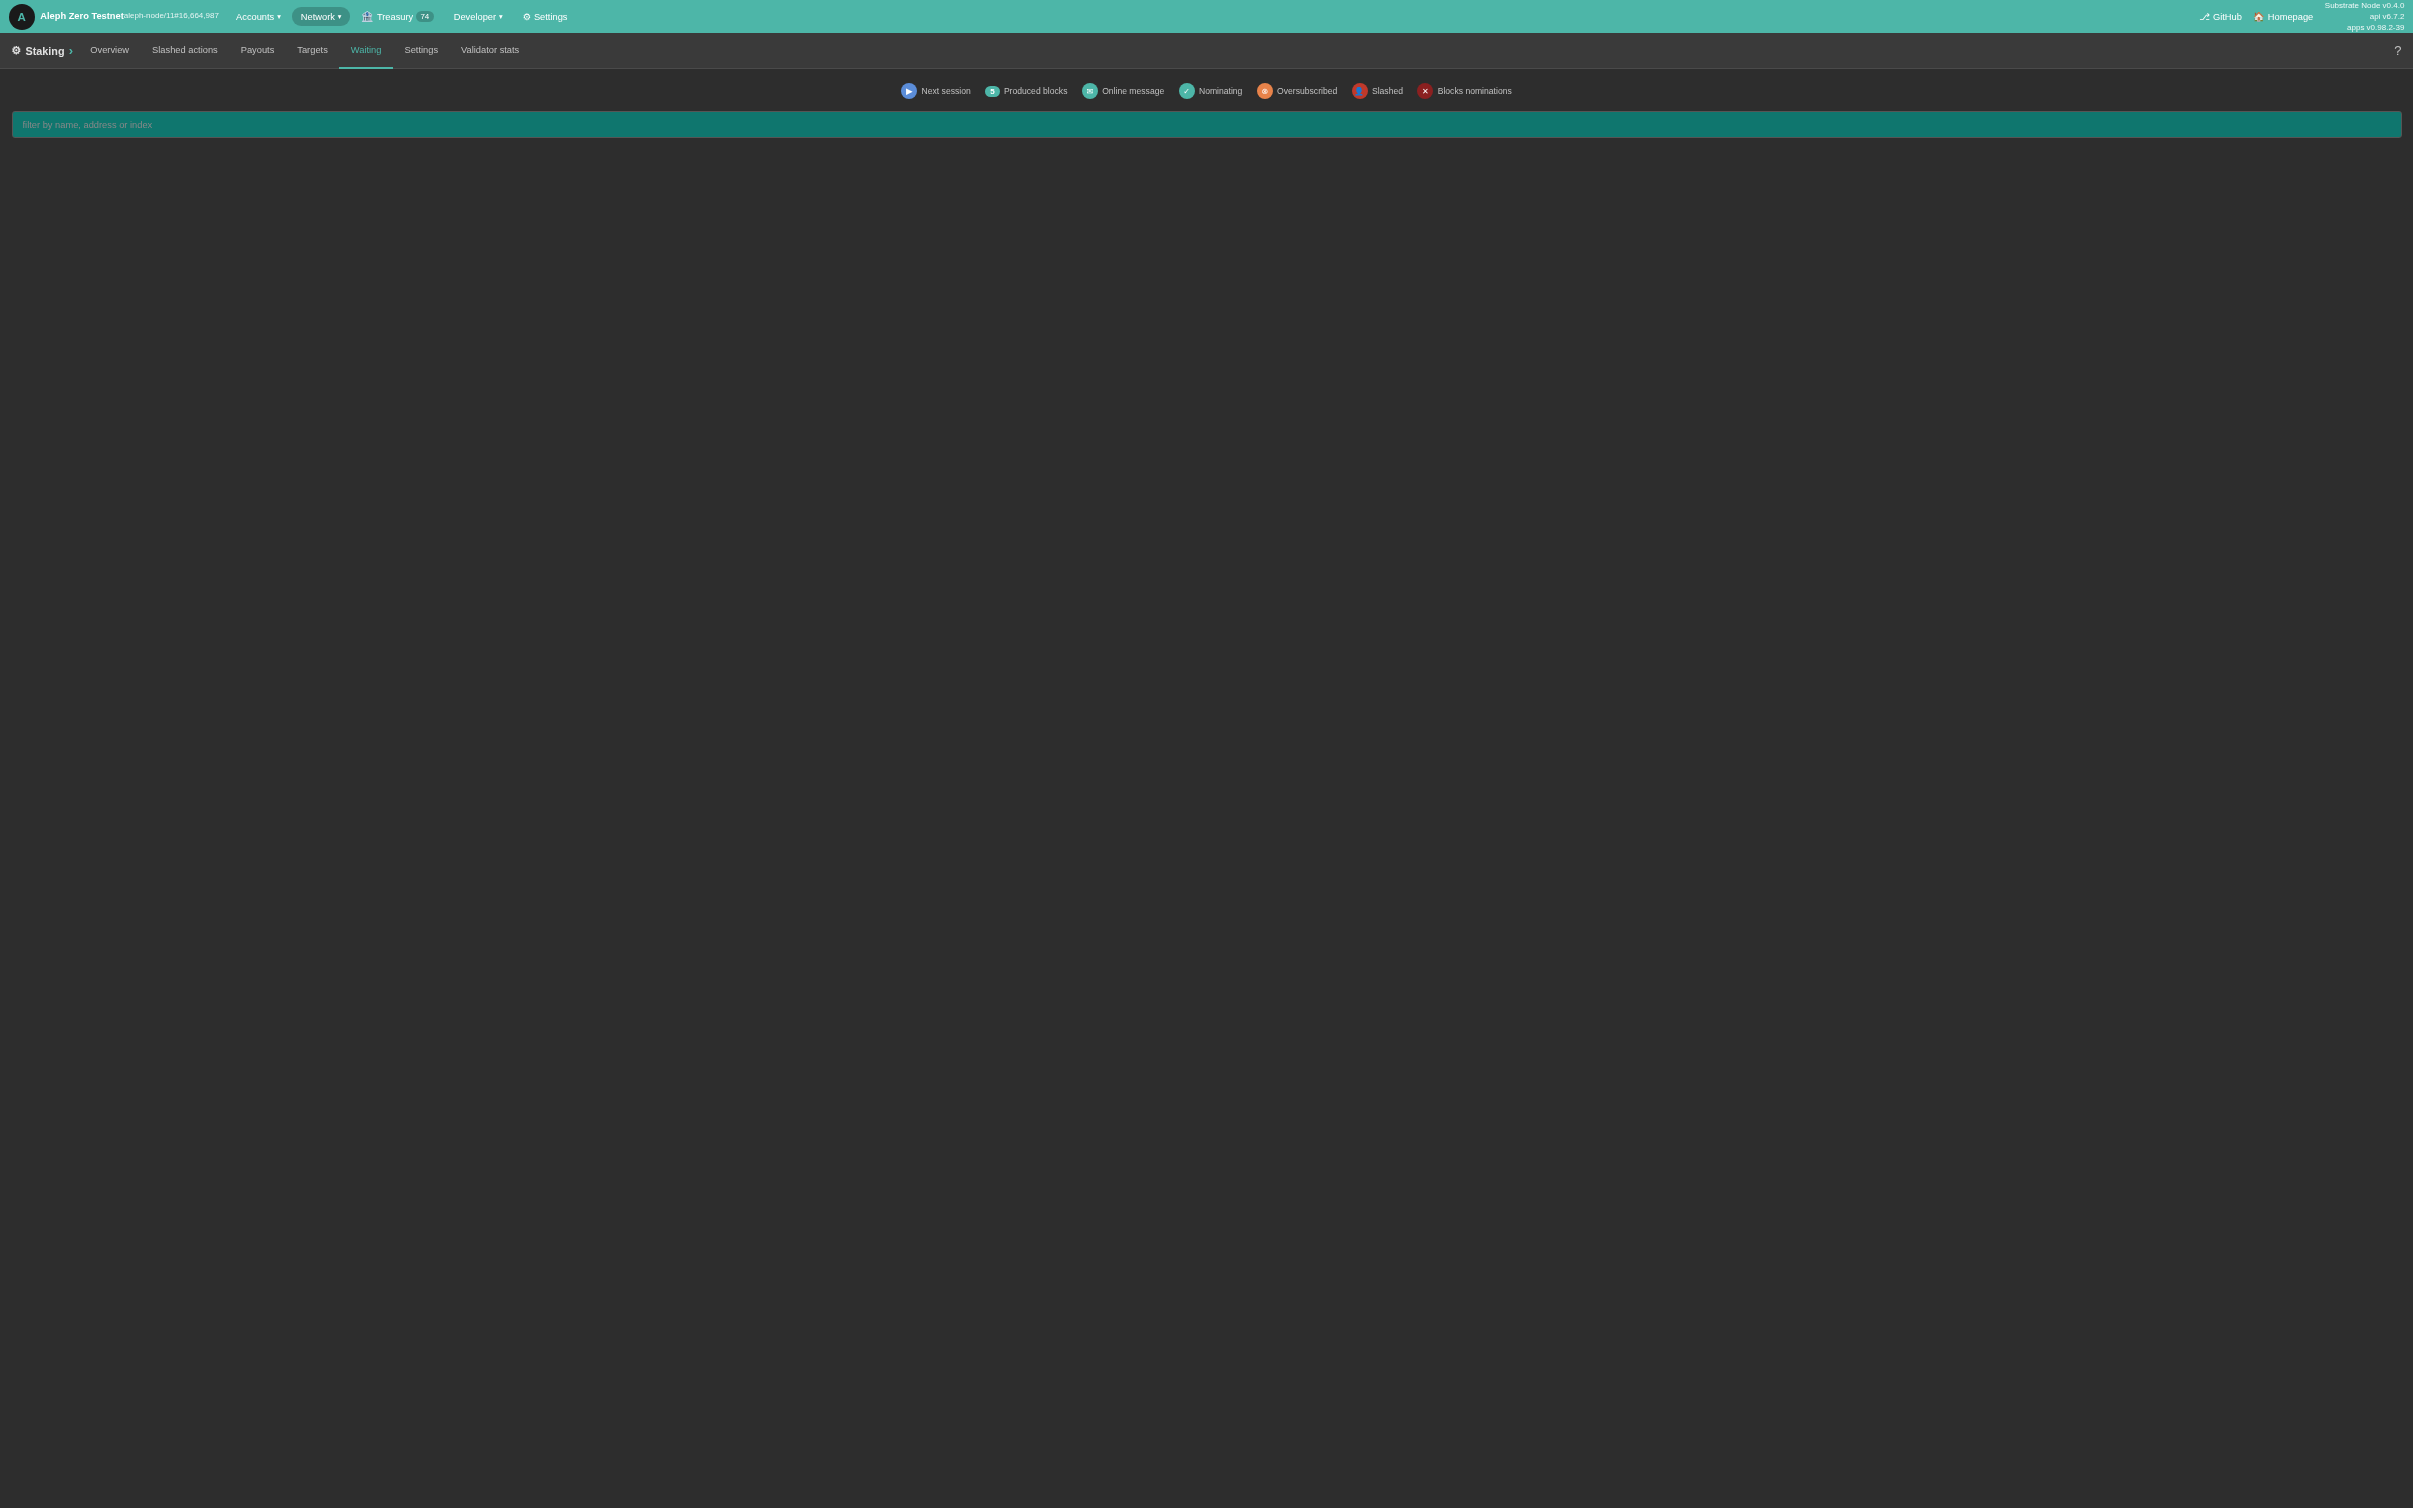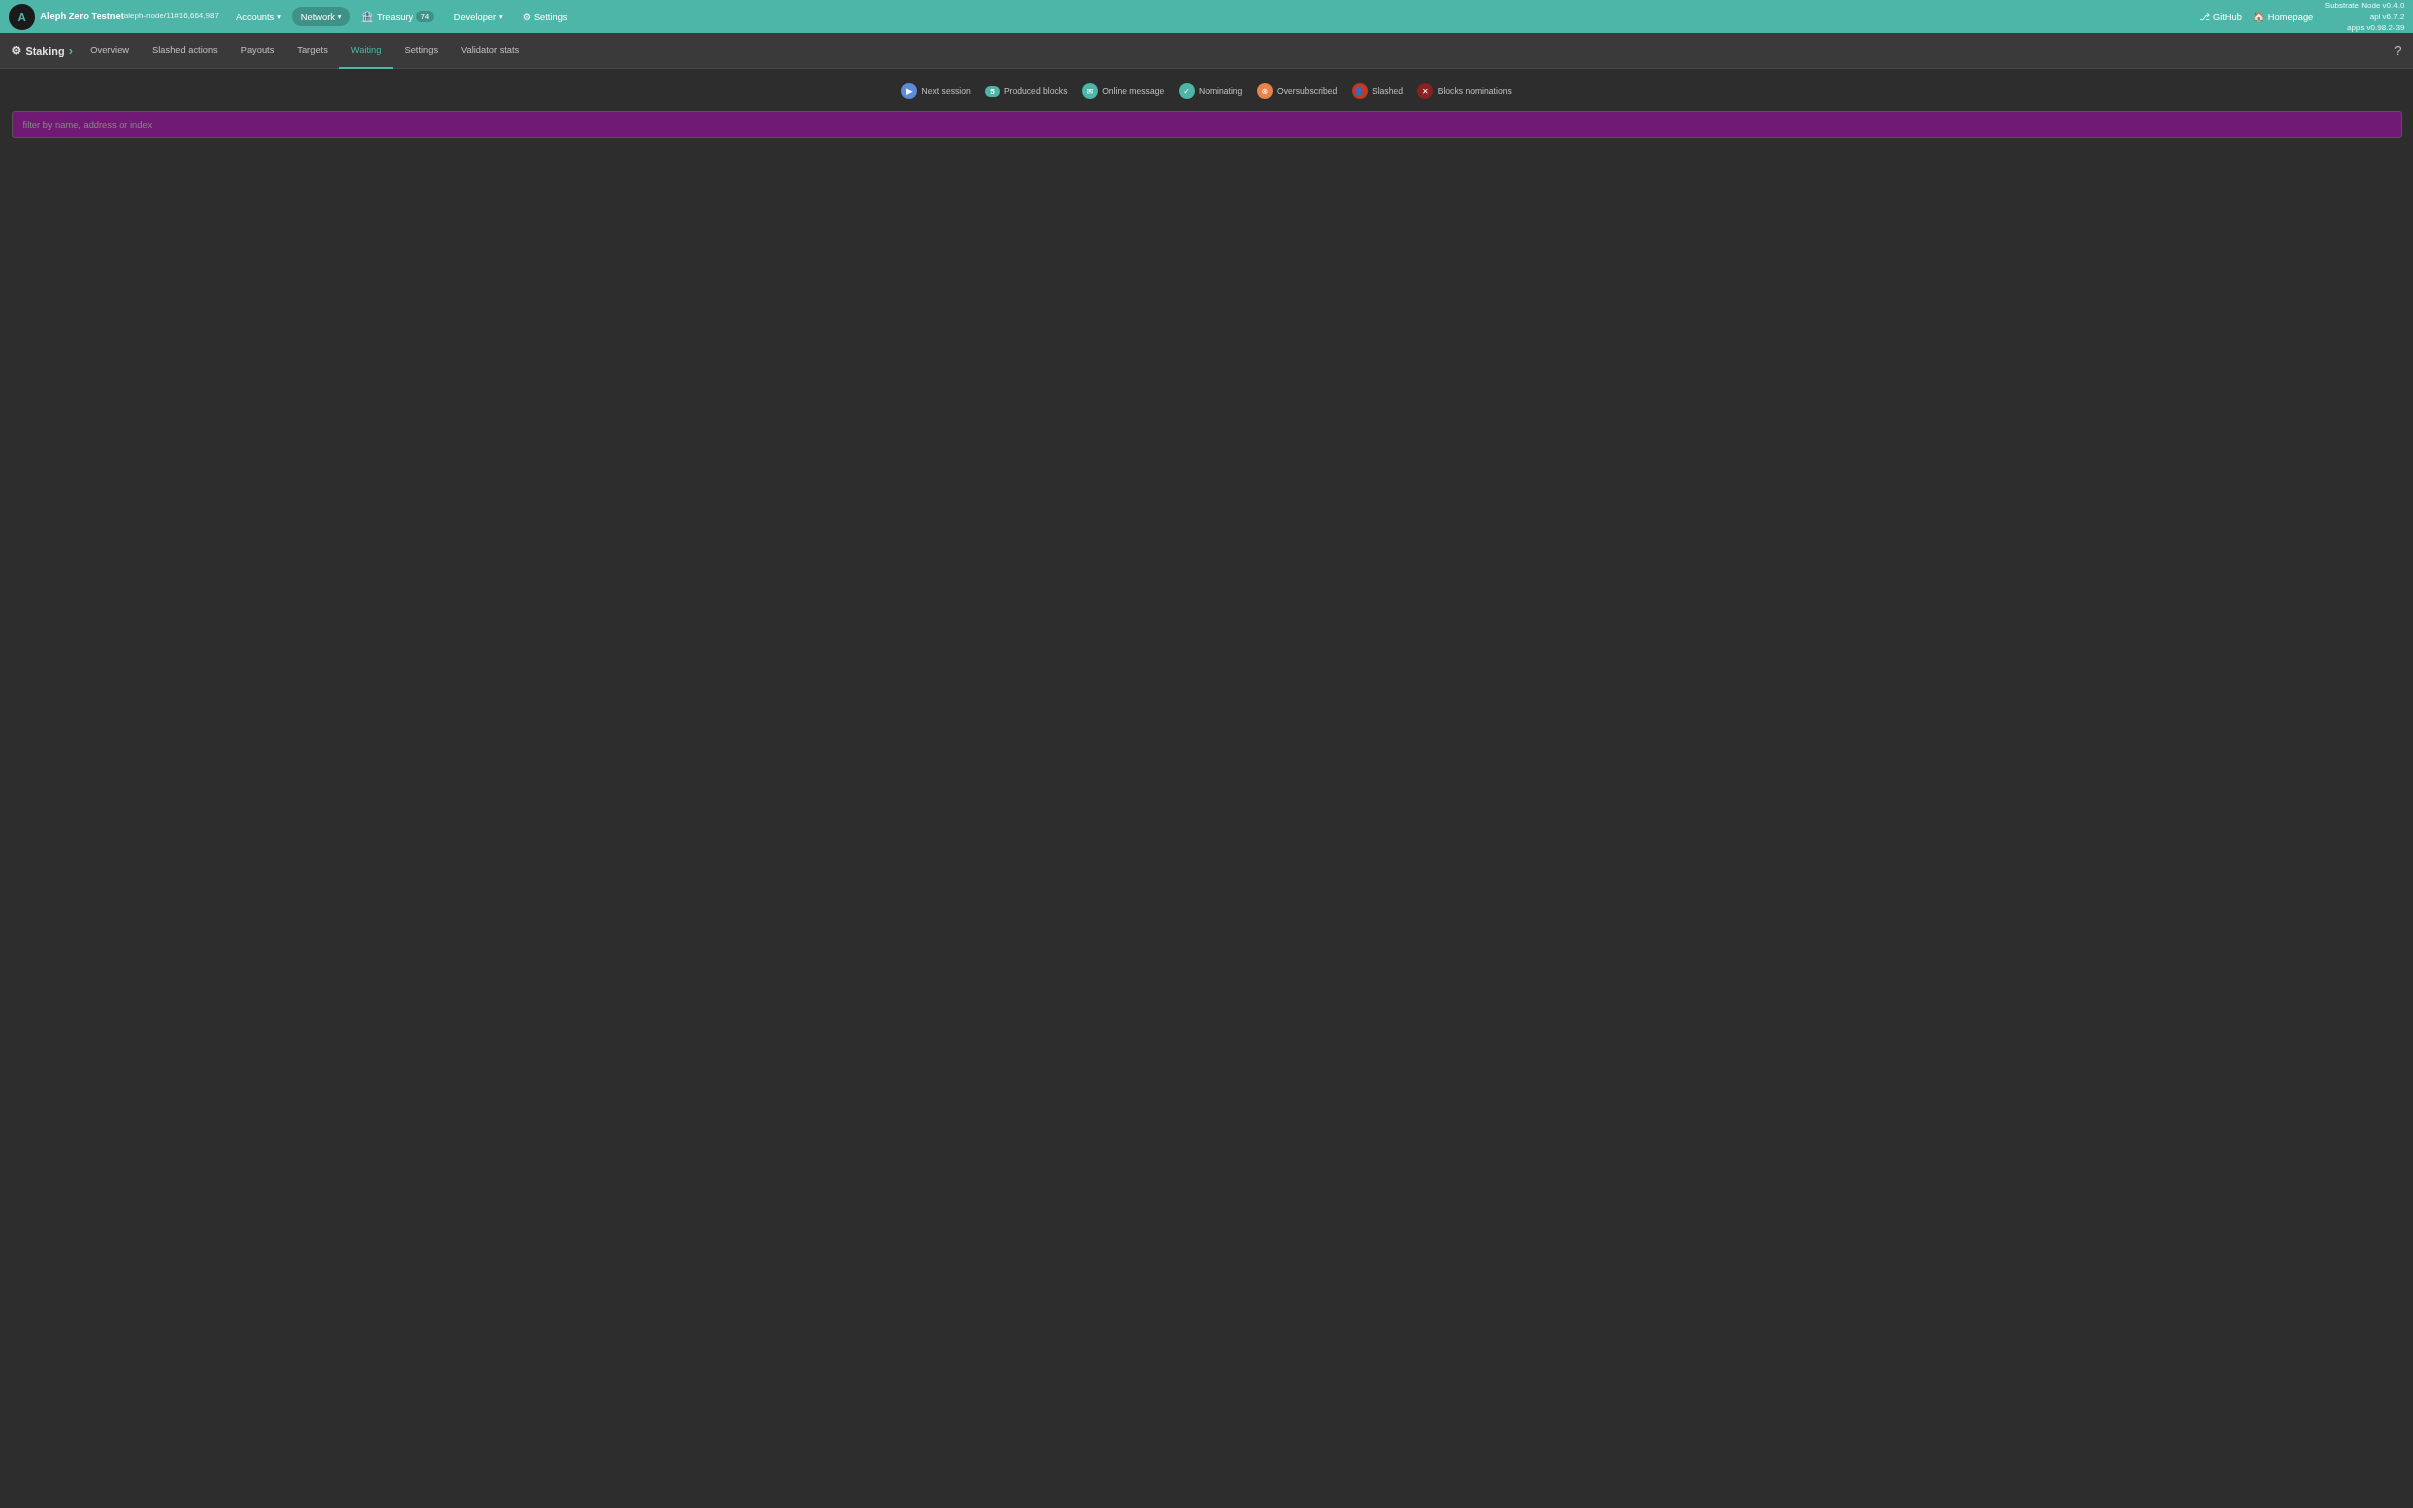--- a/index.html
+++ b/index.html
@@ -194,21 +194,21 @@
       background: #4db6a8;
       color: #fff;
       border-radius: 7.2px;
       padding: 0.7px 5px;
       font-size: 8px;
       font-weight: 600;
     }
 
     
     .filter-box {
-      background: #701a75;
+      background: #0f766e;
       border: 0.7px solid #555;
       border-radius: 2.9px;
       padding: 7.2px 10px;
       margin-bottom: 18px;
     }
     .filter-input {
       background: transparent;
       border: none;
       outline: none;
       color: #e0e0e0;

